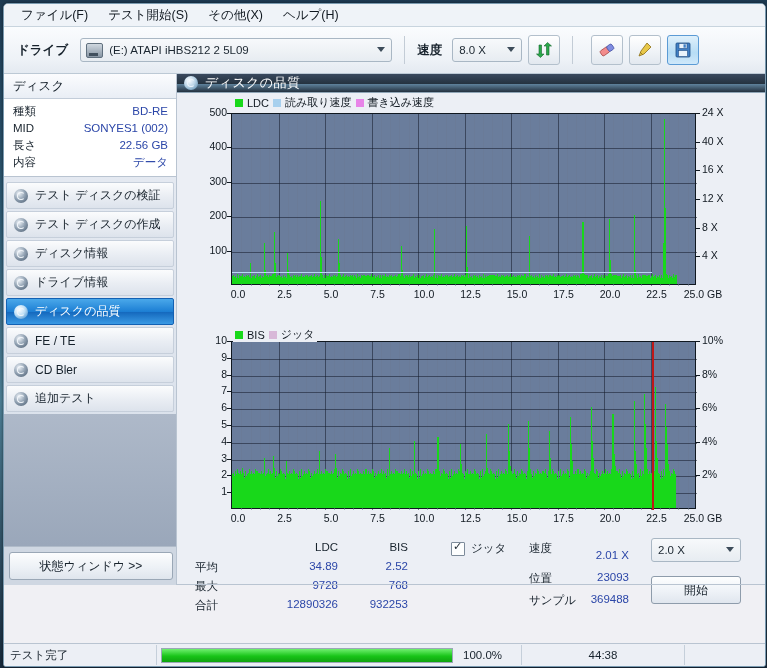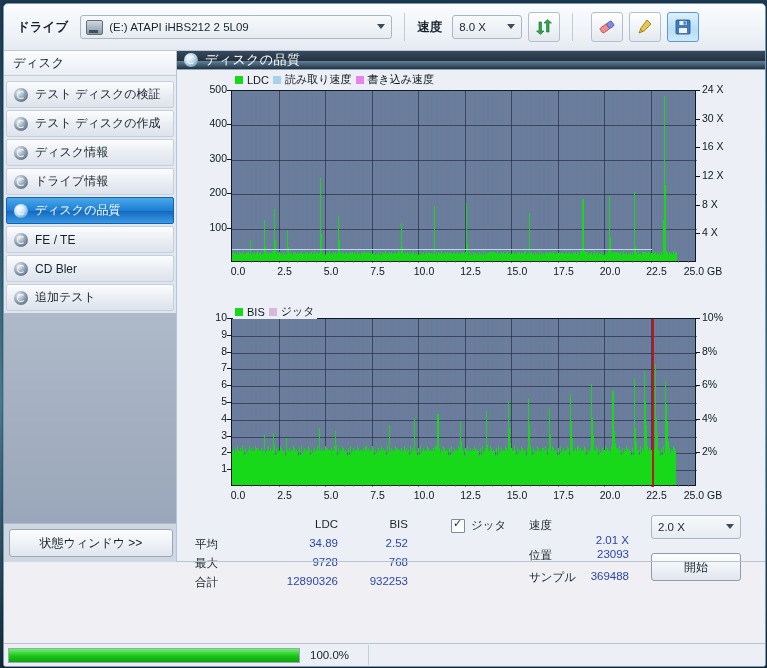--- a/index.html
+++ b/index.html
@@ -128,20 +128,26 @@
   .pfill{position:absolute;left:0;top:0;bottom:0;
         background:linear-gradient(180deg,#6ff06f,#18c418 55%,#0fa30f);}
 </style>
 </head>
 <body>
 
 <div class="app">
  <div class="winframe">
 
 
+  <div class="menubar">
+    <div class="menu-item">ファイル(F)</div>
+    <div class="menu-item">テスト開始(S)</div>
+    <div class="menu-item">その他(X)</div>
+    <div class="menu-item">ヘルプ(H)</div>
+  </div>
 
   <div class="toolbar">
     <div class="tlabel" style="margin-left:13px;">ドライブ</div>
     <div class="combo drivecombo">
       <div class="drv-ico"></div>
       <div class="txt">(E:)   ATAPI iHBS212   2 5L09</div>
       <div class="arw"></div>
     </div>
     <div class="tsep"></div>
     <div class="tlabel">速度</div>
@@ -178,20 +184,38 @@
         <rect x="4.5" y="9.5" width="9" height="6" fill="#e9f3fb" stroke="#1f4e85" stroke-width=".6"></rect>
       </svg>
     </div>
   </div>
 
   <div class="content">
 
     <div class="sidebar">
       <div class="disk-head">
         <span>ディスク</span>
+      </div>
+      <div class="diskinfo">
+        <div class="dirow">
+          <span class="dikey">種類</span>
+          <span class="dival">BD-RE</span>
+        </div>
+        <div class="dirow">
+          <span class="dikey">MID</span>
+          <span class="dival">SONYES1 (002)</span>
+        </div>
+        <div class="dirow">
+          <span class="dikey">長さ</span>
+          <span class="dival">22.56 GB</span>
+        </div>
+        <div class="dirow">
+          <span class="dikey">内容</span>
+          <span class="dival">データ</span>
+        </div>
       </div>
       <div class="navlist">
         <div class="navitem">
           <div class="nav-ico"></div>
           <div class="navtxt">テスト ディスクの検証</div>
         </div>
         <div class="navitem">
           <div class="nav-ico"></div>
           <div class="navtxt">テスト ディスクの作成</div>
         </div>
@@ -969,21 +993,21 @@
               <div class="axlbl ylab" style="left: 10px; top: 11px; width: 34px;">500</div>
               <div class="tick" style="left: 44px; top: 18px; width: 4px; height: 1px;"></div>
               <div class="axlbl" style="left: 519px; top: 154.333px;">4 X</div>
               <div class="tick" style="left: 513px; top: 161.333px; width: 4px; height: 1px;"></div>
               <div class="axlbl" style="left: 519px; top: 125.667px;">8 X</div>
               <div class="tick" style="left: 513px; top: 132.667px; width: 4px; height: 1px;"></div>
               <div class="axlbl" style="left: 519px; top: 97px;">12 X</div>
               <div class="tick" style="left: 513px; top: 104px; width: 4px; height: 1px;"></div>
               <div class="axlbl" style="left: 519px; top: 68.3333px;">16 X</div>
               <div class="tick" style="left: 513px; top: 75.3333px; width: 4px; height: 1px;"></div>
-              <div class="axlbl" style="left: 519px; top: 39.6667px;">30 X</div>
+              <div class="axlbl" style="left: 519px; top: 39.6667px;">40 X</div>
               <div class="tick" style="left: 513px; top: 46.6667px; width: 4px; height: 1px;"></div>
               <div class="axlbl" style="left: 519px; top: 11px;">24 X</div>
               <div class="tick" style="left: 513px; top: 18px; width: 4px; height: 1px;"></div>
               <div class="axlbl" style="left: 32px; top: 193px; width: 46px; text-align: center;">0.0</div>
               <div class="axlbl" style="left: 78.5px; top: 193px; width: 46px; text-align: center;">2.5</div>
               <div class="axlbl" style="left: 125px; top: 193px; width: 46px; text-align: center;">5.0</div>
               <div class="axlbl" style="left: 171.5px; top: 193px; width: 46px; text-align: center;">7.5</div>
               <div class="axlbl" style="left: 218px; top: 193px; width: 46px; text-align: center;">10.0</div>
               <div class="axlbl" style="left: 264.5px; top: 193px; width: 46px; text-align: center;">12.5</div>
               <div class="axlbl" style="left: 311px; top: 193px; width: 46px; text-align: center;">15.0</div>
@@ -1789,39 +1813,41 @@
         <div class="sval" style="left:163px;top:42px;width:68px;">768</div>
 
         <div class="stx" style="left:18px;top:61px;">合計</div>
         <div class="sval" style="left:75px;top:61px;width:86px;">12890326</div>
         <div class="sval" style="left:163px;top:61px;width:68px;">932253</div>
 
         <div class="chk" style="left:274px;top:5px;"></div>
         <div class="stx" style="left:294px;top:4px;">ジッタ</div>
 
         <div class="stx" style="left:352px;top:4px;">速度</div>
-        <div class="sval" style="left:396px;top:20px;width:56px;">2.01 X</div>
+        <div class="sval" style="left:396px;top:12px;width:56px;">2.01 X</div>
         <div class="combo spdsel" style="left:474px;top:1px;">
           <div class="txt">2.0 X</div>
           <div class="arw"></div>
         </div>
 
         <div class="stx" style="left:352px;top:34px;">位置</div>
         <div class="sval" style="left:396px;top:34px;width:56px;">23093</div>
         <div class="stx" style="left:352px;top:56px;">サンプル</div>
         <div class="sval" style="left:392px;top:56px;width:60px;">369488</div>
 
         <div class="startbtn" style="left:474px;top:39px;">開始</div>
         <div class="hline" style="bottom:0;"></div>
       </div>
     </div>
   </div>
 
   <div class="statusbar">
+    <div class="sb-cell" style="width:140px;">テスト完了</div>
     <div class="pbar">
       <div class="pfill" id="pfill" style="width: 100%;"></div>
     </div>
     <div class="sb-cell" style="width:52px;justify-content:flex-start;">100.0%</div>
+    <div class="sb-cell" style="width:150px;justify-content:center;">44:38</div>
     <div class="sb-cell" style="flex:1;border-right:none;"></div>
   </div>
 
  </div>
 </div>
 
 </body></html>

